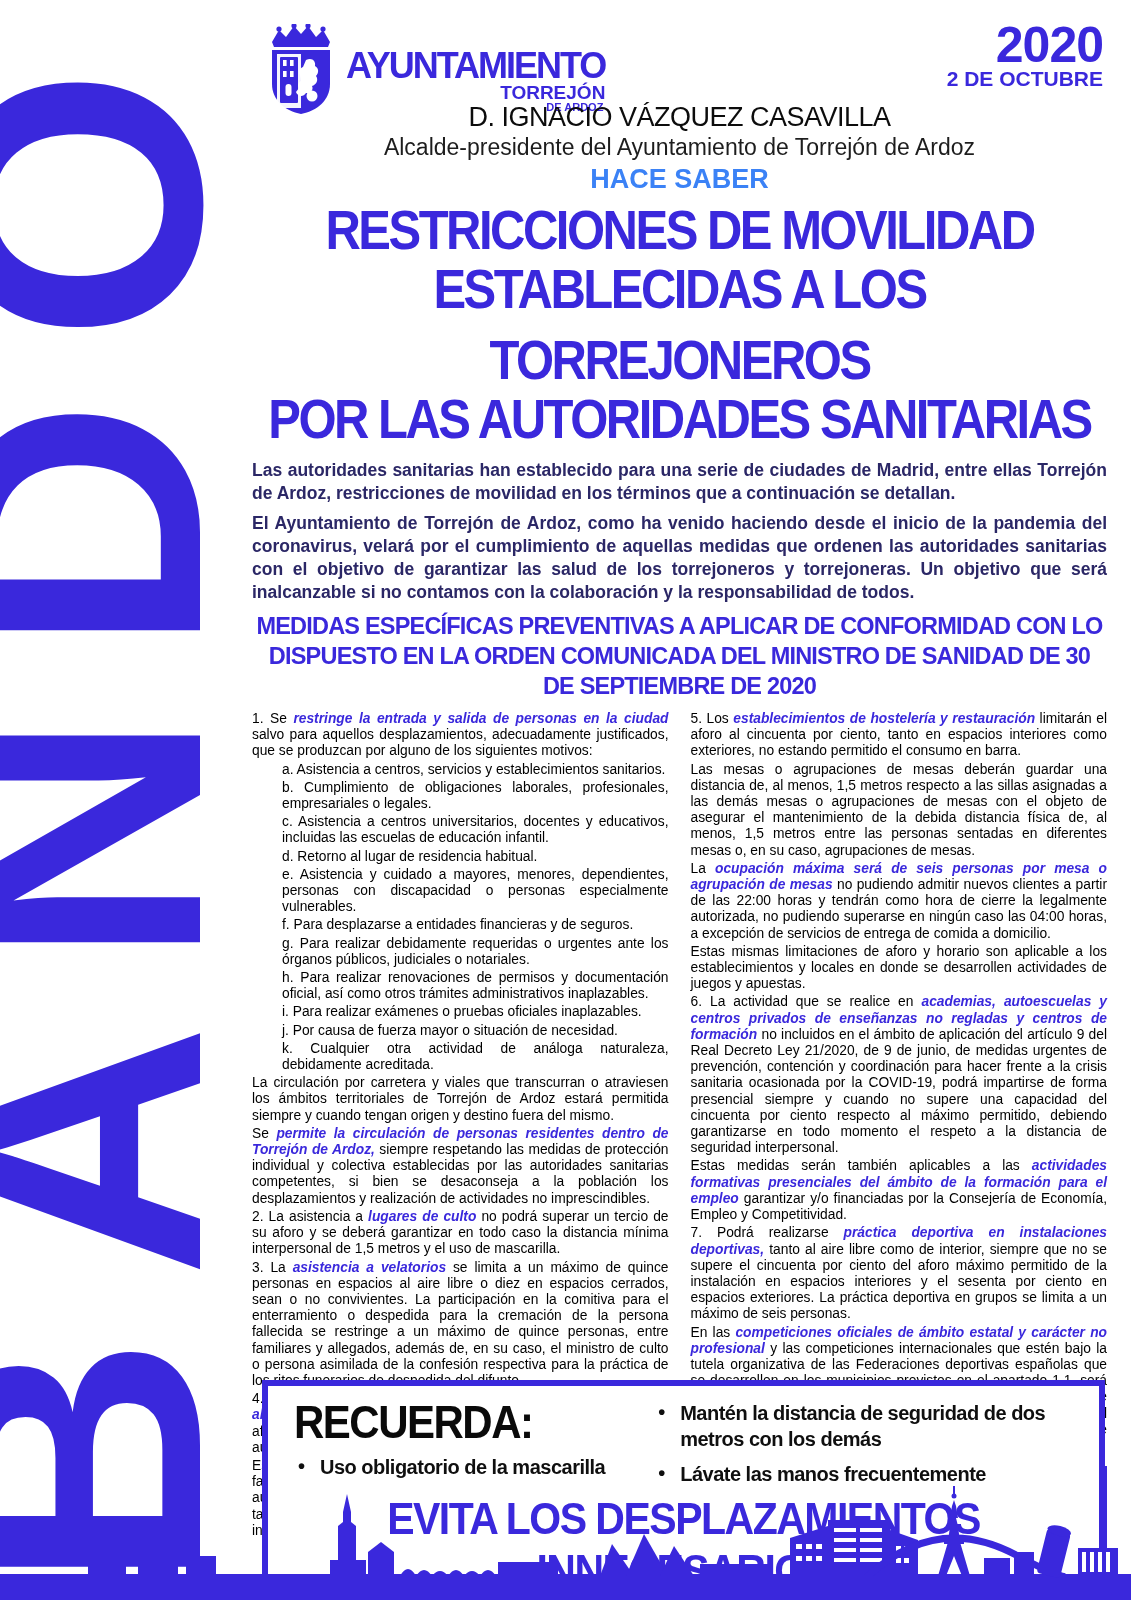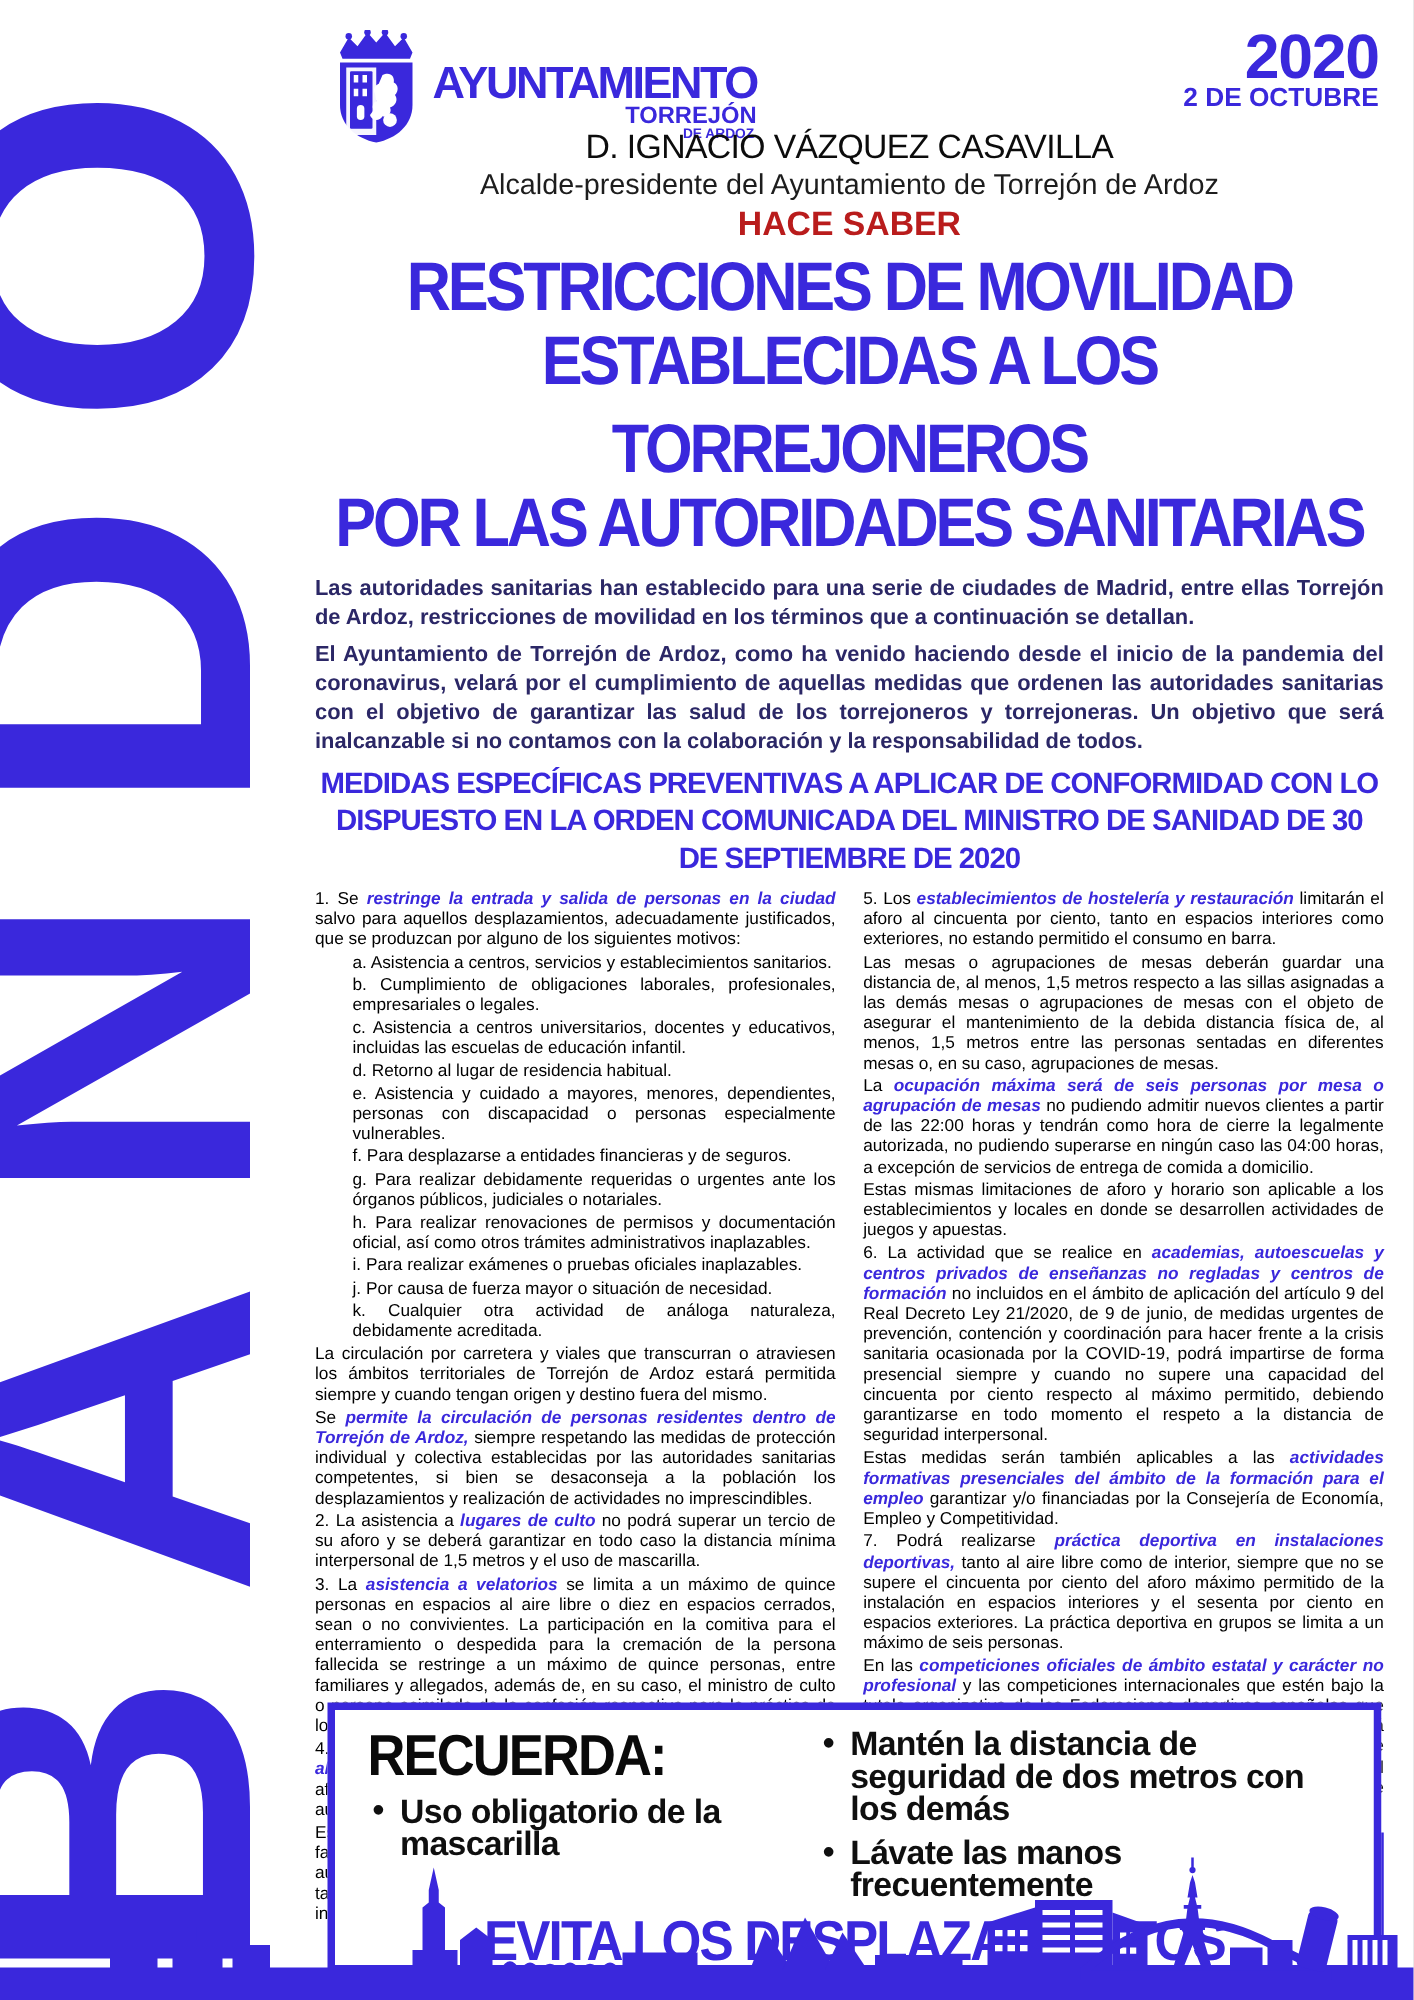--- a/index.html
+++ b/index.html
@@ -20,46 +20,46 @@
   .logo-txt { margin-top:26px; color:var(--accent); }
   .logo-org { font-size:36px; font-weight:bold; letter-spacing:-2px; line-height:0.9; }
   .logo-city { text-align:right; font-size:19px; font-weight:bold; letter-spacing:0; line-height:1; margin-top:1px; }
   .logo-sub { text-align:right; font-size:11px; font-weight:bold; line-height:1; margin-top:0; padding-right:2px; }
   .year-block { text-align:right; color:var(--accent); padding-right:4px; }
   .year { font-size:50px; font-weight:bold; line-height:0.85; letter-spacing:-1px; }
   .date { font-size:21px; font-weight:bold; letter-spacing:0; }
 
   .mayor { text-align:center; font-size:27px; font-weight:normal; color:#0c0c0c; letter-spacing:-0.5px; margin-top:0; }
   .role  { text-align:center; font-size:23px; color:#1d1d1d; font-weight:400; margin-top:1px; }
-  .hace  { text-align:center; font-size:27px; font-weight:bold; color:#b91c1c; margin-top:3px; }
+  .hace  { text-align:center; font-size:27px; font-weight:bold; color:#3b82f6; margin-top:3px; }
 
   .title { margin-top:4px; text-align:center; color:var(--accent); }
   .title .tl { font-size:49px; line-height:63px; font-weight:bold; letter-spacing:-2.5px; transform:scaleY(1.12); }
 
   .intro { margin-top:8px; color:var(--navy); font-weight:bold; font-size:17.5px; line-height:23px; text-align:justify; }
   .intro .ip { margin-bottom:7px; }
 
   .sect { margin-top:2px; color:var(--accent); text-align:center; font-weight:bold; font-size:23.5px; line-height:30px; letter-spacing:-0.8px; }
 
   .cols { display:flex; gap:22px; margin-top:10px; }
   .col { flex:1; font-size:13.8px; line-height:16.2px; text-align:justify; color:#000; }
   .item { margin-bottom:2px; }
   .item.sub { margin-left:30px; }
   .hl { color:var(--accent); font-weight:bold;font-style:italic; }
 
   .effect { background:var(--accent); color:#fff; font-weight:bold; font-size:24.5px; line-height:36px;
     text-align:center; padding:8px 4px; margin-top:12px; letter-spacing:-0.5px; }
 
   
-  .recuerda { position:absolute; left:262px; right:26px; bottom:22px; height:216px; border:6px solid var(--accent); background:#fff; }
+  .recuerda { position:absolute; left:262px; right:26px; bottom:4px; height:216px; border:6px solid var(--accent); background:#fff; }
   .rec-grid { display:flex; padding:10px 22px 0 26px; }
   .rec-left { width:46%; }
   .rec-title { font-size:42px; font-weight:bold; color:#0a0a0a; letter-spacing:-1.5px; transform:scaleY(1.1); transform-origin:left top; }
   .rec-ul { list-style:none; margin-top:10px; }
-  .rec-ul li { font-size:27px; line-height:26px; font-weight:bold; color:#0f0f0f; letter-spacing:-0.5px;
+  .rec-ul li { font-size:20px; line-height:26px; font-weight:bold; color:#0f0f0f; letter-spacing:-0.5px;
     padding-left:26px; position:relative; margin-bottom:9px; }
   .rec-ul li::before { content:"•"; position:absolute; left:4px; top:-1px; }
   .rec-right { width:54%; padding-top:4px; }
   .rec-right .rec-ul { margin-top:0; }
   .slogan { text-align:center; color:var(--accent); font-size:41px; font-weight:bold; letter-spacing:-1.5px; margin-top:2px; transform:scaleY(1.1); }
 
   .skyline { position:absolute; left:0; bottom:0; width:1131px; height:118px; z-index:3; pointer-events:none; }
 </style>
 </head>
 <body>

